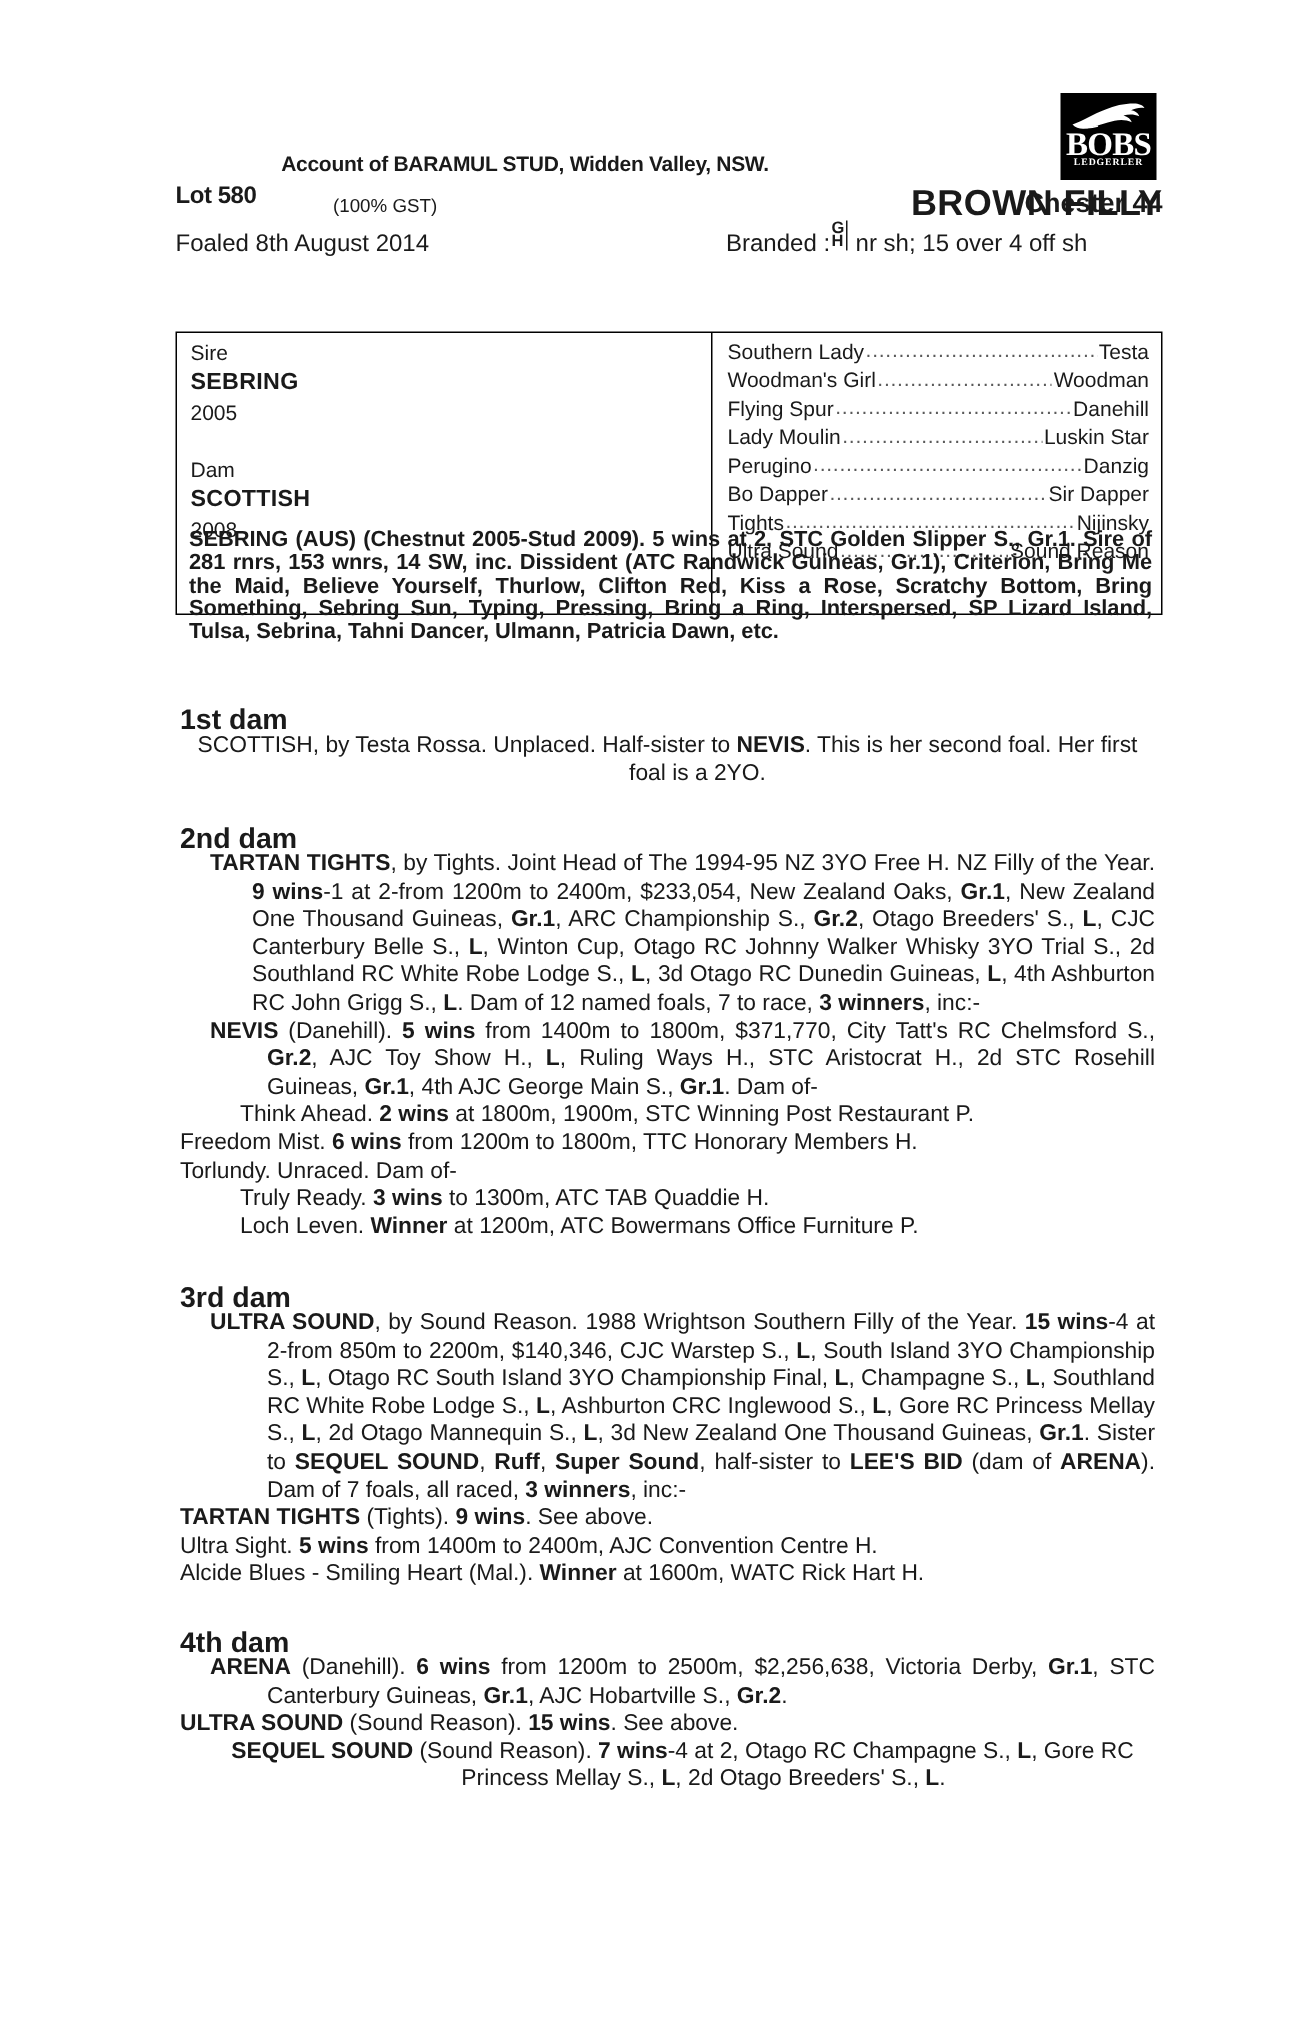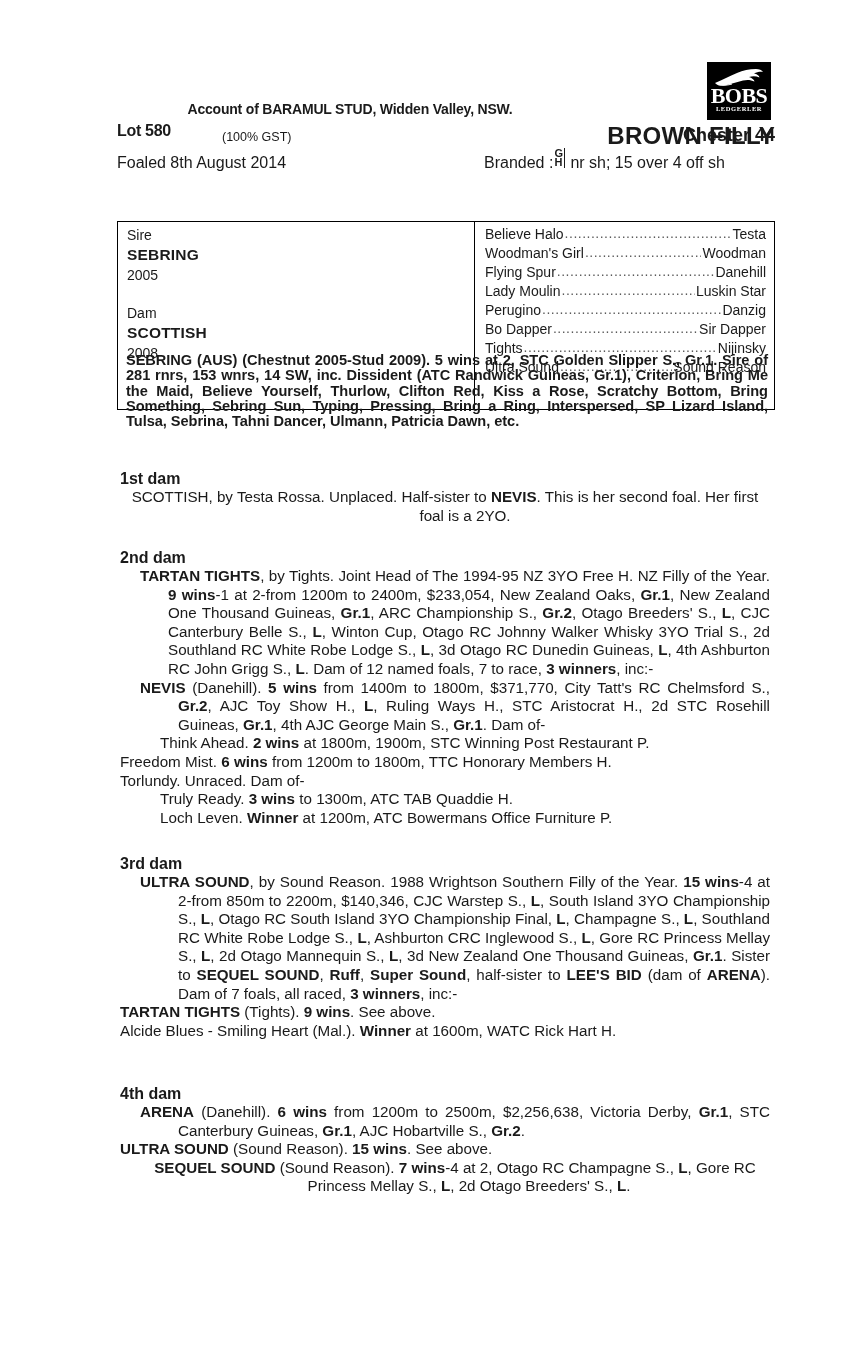--- a/index.html
+++ b/index.html
@@ -245,21 +245,21 @@
     font-weight: bold;
     line-height: 15.3px;
     text-align: justify;
     letter-spacing: -0.05px;
   }
 
   
   .dam-head {
     position: absolute;
     left: 120px;
-    font-size: 16px;
+    font-size: 19px;
     font-weight: bold;
   }
   .dam-body {
     position: absolute;
     left: 120px;
     width: 650px;
     font-size: 15.2px;
     line-height: 18.6px;
   }
   .dam-body p {
@@ -311,21 +311,21 @@
       <div class="ped-cell bold" style="top:24px">SEBRING</div>
       <div class="ped-cell" style="top:45px">2005</div>
       <div class="ped-cell" style="top:83px">Dam</div>
       <div class="ped-cell bold" style="top:102px">SCOTTISH</div>
       <div class="ped-cell" style="top:123px">2008</div>
     </div>
 
 
     <div class="ped-col-c">
       <div class="gp-row" style="top:4px">
-          <span class="gp-left">Believe Halo</span>
+          <span class="gp-left">Southern Lady</span>
           <span class="gp-dots">........................................................................</span>
           <span class="gp-right">Testa</span>
         </div>
       <div class="gp-row" style="top:23px">
           <span class="gp-left">Woodman's Girl</span>
           <span class="gp-dots">........................................................................</span>
           <span class="gp-right">Woodman</span>
         </div>
       <div class="gp-row" style="top:42px">
           <span class="gp-left">Flying Spur</span>
@@ -375,20 +375,21 @@
     <p class="i0 nj">Freedom Mist. <b>6 wins</b> from 1200m to 1800m, TTC Honorary Members H.</p>
     <p class="i0 nj">Torlundy. Unraced. Dam of-</p>
     <p class="ind2 nj">Truly Ready. <b>3 wins</b> to 1300m, ATC TAB Quaddie H.</p>
     <p class="ind2 nj">Loch Leven. <b>Winner</b> at 1200m, ATC Bowermans Office Furniture P.</p>
   </div>
 
   <div class="dam-head" style="top:855px">3rd dam</div>
   <div class="dam-body" style="top:873px">
     <p class="hang3"><b>ULTRA SOUND</b>, by Sound Reason. 1988 Wrightson Southern Filly of the Year. <b>15 wins</b>-4 at 2-from 850m to 2200m, $140,346, CJC Warstep S., <b>L</b>, South Island 3YO Championship S., <b>L</b>, Otago RC South Island 3YO Championship Final, <b>L</b>, Champagne S., <b>L</b>, Southland RC White Robe Lodge S., <b>L</b>, Ashburton CRC Inglewood S., <b>L</b>, Gore RC Princess Mellay S., <b>L</b>, 2d Otago Mannequin S., <b>L</b>, 3d New Zealand One Thousand Guineas, <b>Gr.1</b>. Sister to <b>SEQUEL SOUND</b>, <b>Ruff</b>, <b>Super Sound</b>, half-sister to <b>LEE'S BID</b> (dam of <b>ARENA</b>). Dam of 7 foals, all raced, <b>3 winners</b>, inc:-</p>
     <p class="i0 nj"><b>TARTAN TIGHTS</b> (Tights). <b>9 wins</b>. See above.</p>
+    <p class="i0 nj">Ultra Sight. <b>5 wins</b> from 1400m to 2400m, AJC Convention Centre H.</p>
     <p class="i0 nj">Alcide Blues - Smiling Heart (Mal.). <b>Winner</b> at 1600m, WATC Rick Hart H.</p>
   </div>
 
   <div class="dam-head" style="top:1085px">4th dam</div>
   <div class="dam-body" style="top:1103px">
     <p class="hang3"><b>ARENA</b> (Danehill). <b>6 wins</b> from 1200m to 2500m, $2,256,638, Victoria Derby, <b>Gr.1</b>, STC Canterbury Guineas, <b>Gr.1</b>, AJC Hobartville S., <b>Gr.2</b>.</p>
     <p class="i0 nj"><b>ULTRA SOUND</b> (Sound Reason). <b>15 wins</b>. See above.</p>
     <p class="hang2"><b>SEQUEL SOUND</b> (Sound Reason). <b>7 wins</b>-4 at 2, Otago RC Champagne S., <b>L</b>, Gore RC Princess Mellay S., <b>L</b>, 2d Otago Breeders' S., <b>L</b>.</p>
   </div>
 

